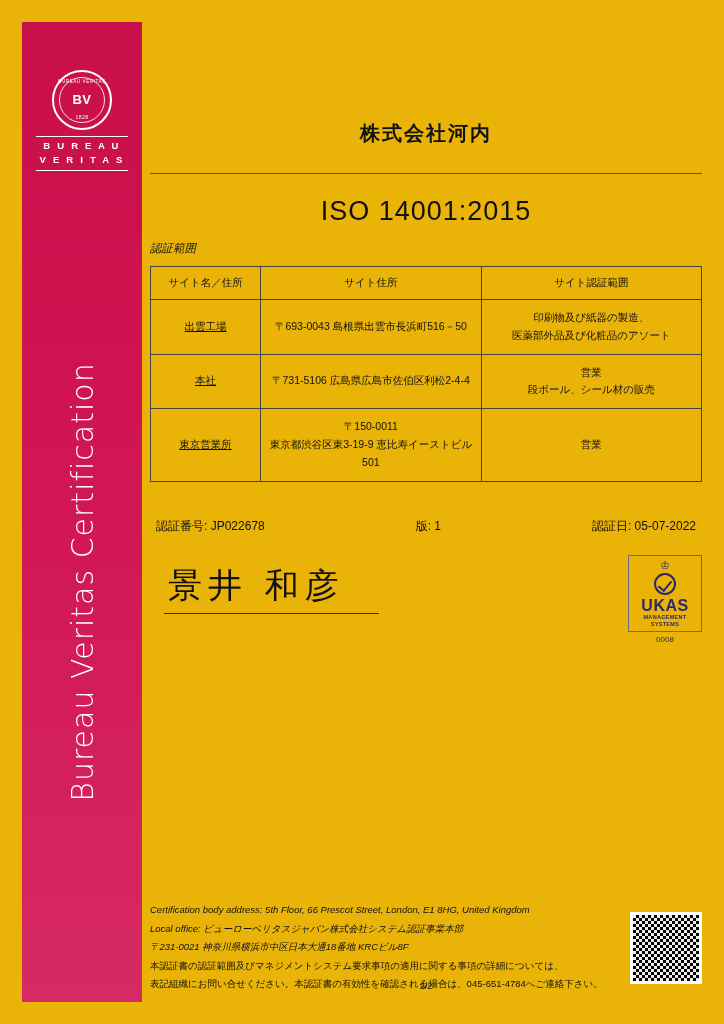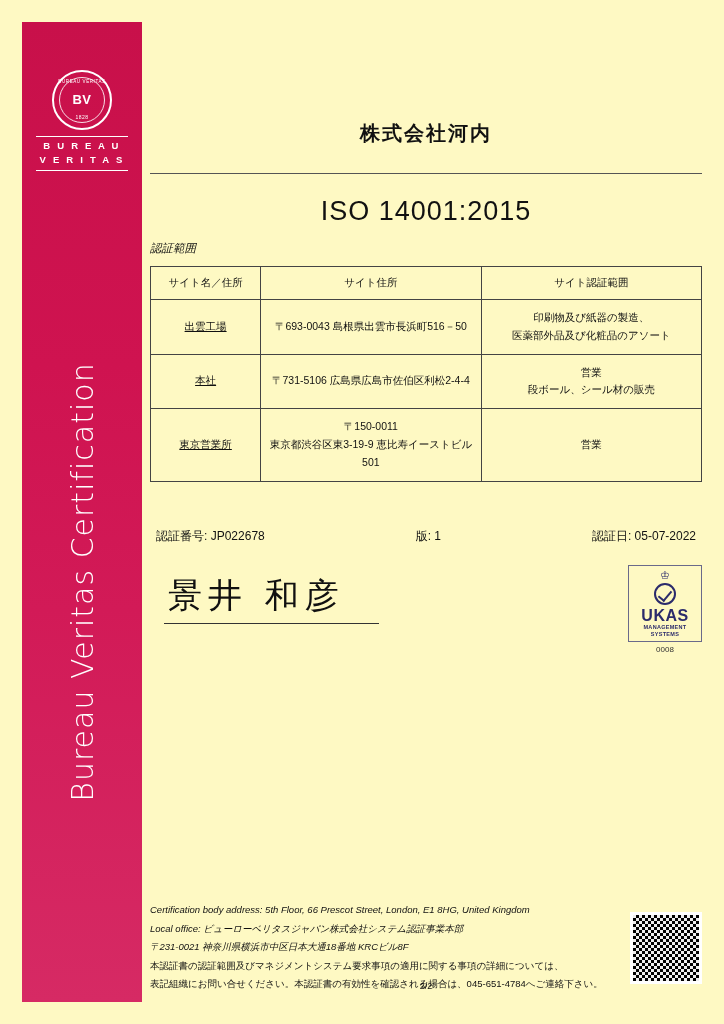--- a/index.html
+++ b/index.html
@@ -13,21 +13,21 @@
     font-family: "Liberation Sans", sans-serif;
     color: #1a1a1a;
     position: relative;
     overflow: hidden;
   }
   .page {
     position: absolute;
     left: 0; top: 0;
     width: 724px;
     height: 1024px;
-    background: #fef9c3;
+    background: #eab308;
   }
 
   
   .band {
     position: absolute;
     left: 22px;
     top: 22px;
     width: 120px;
     height: 980px;
     background: linear-gradient(180deg, #c8104a 0%, #cf1350 35%, #d21a57 60%, #d62a64 100%);
@@ -166,21 +166,21 @@
   table.scope th {
     font-weight: normal;
     padding: 7px 4px;
   }
   table.scope col.c1 { width: 20%; }
   table.scope col.c2 { width: 40%; }
   table.scope col.c3 { width: 40%; }
   table.scope td.site { font-size: 10.5px; text-decoration: underline; }
 
   .meta {
-    margin-top: 46px;
+    margin-top: 36px;
     display: flex;
     justify-content: space-between;
     align-items: baseline;
     font-size: 12px;
     color: #111;
     padding: 0 6px;
   }
   .meta .m-item { white-space: nowrap; }
 
   .signature-area {

